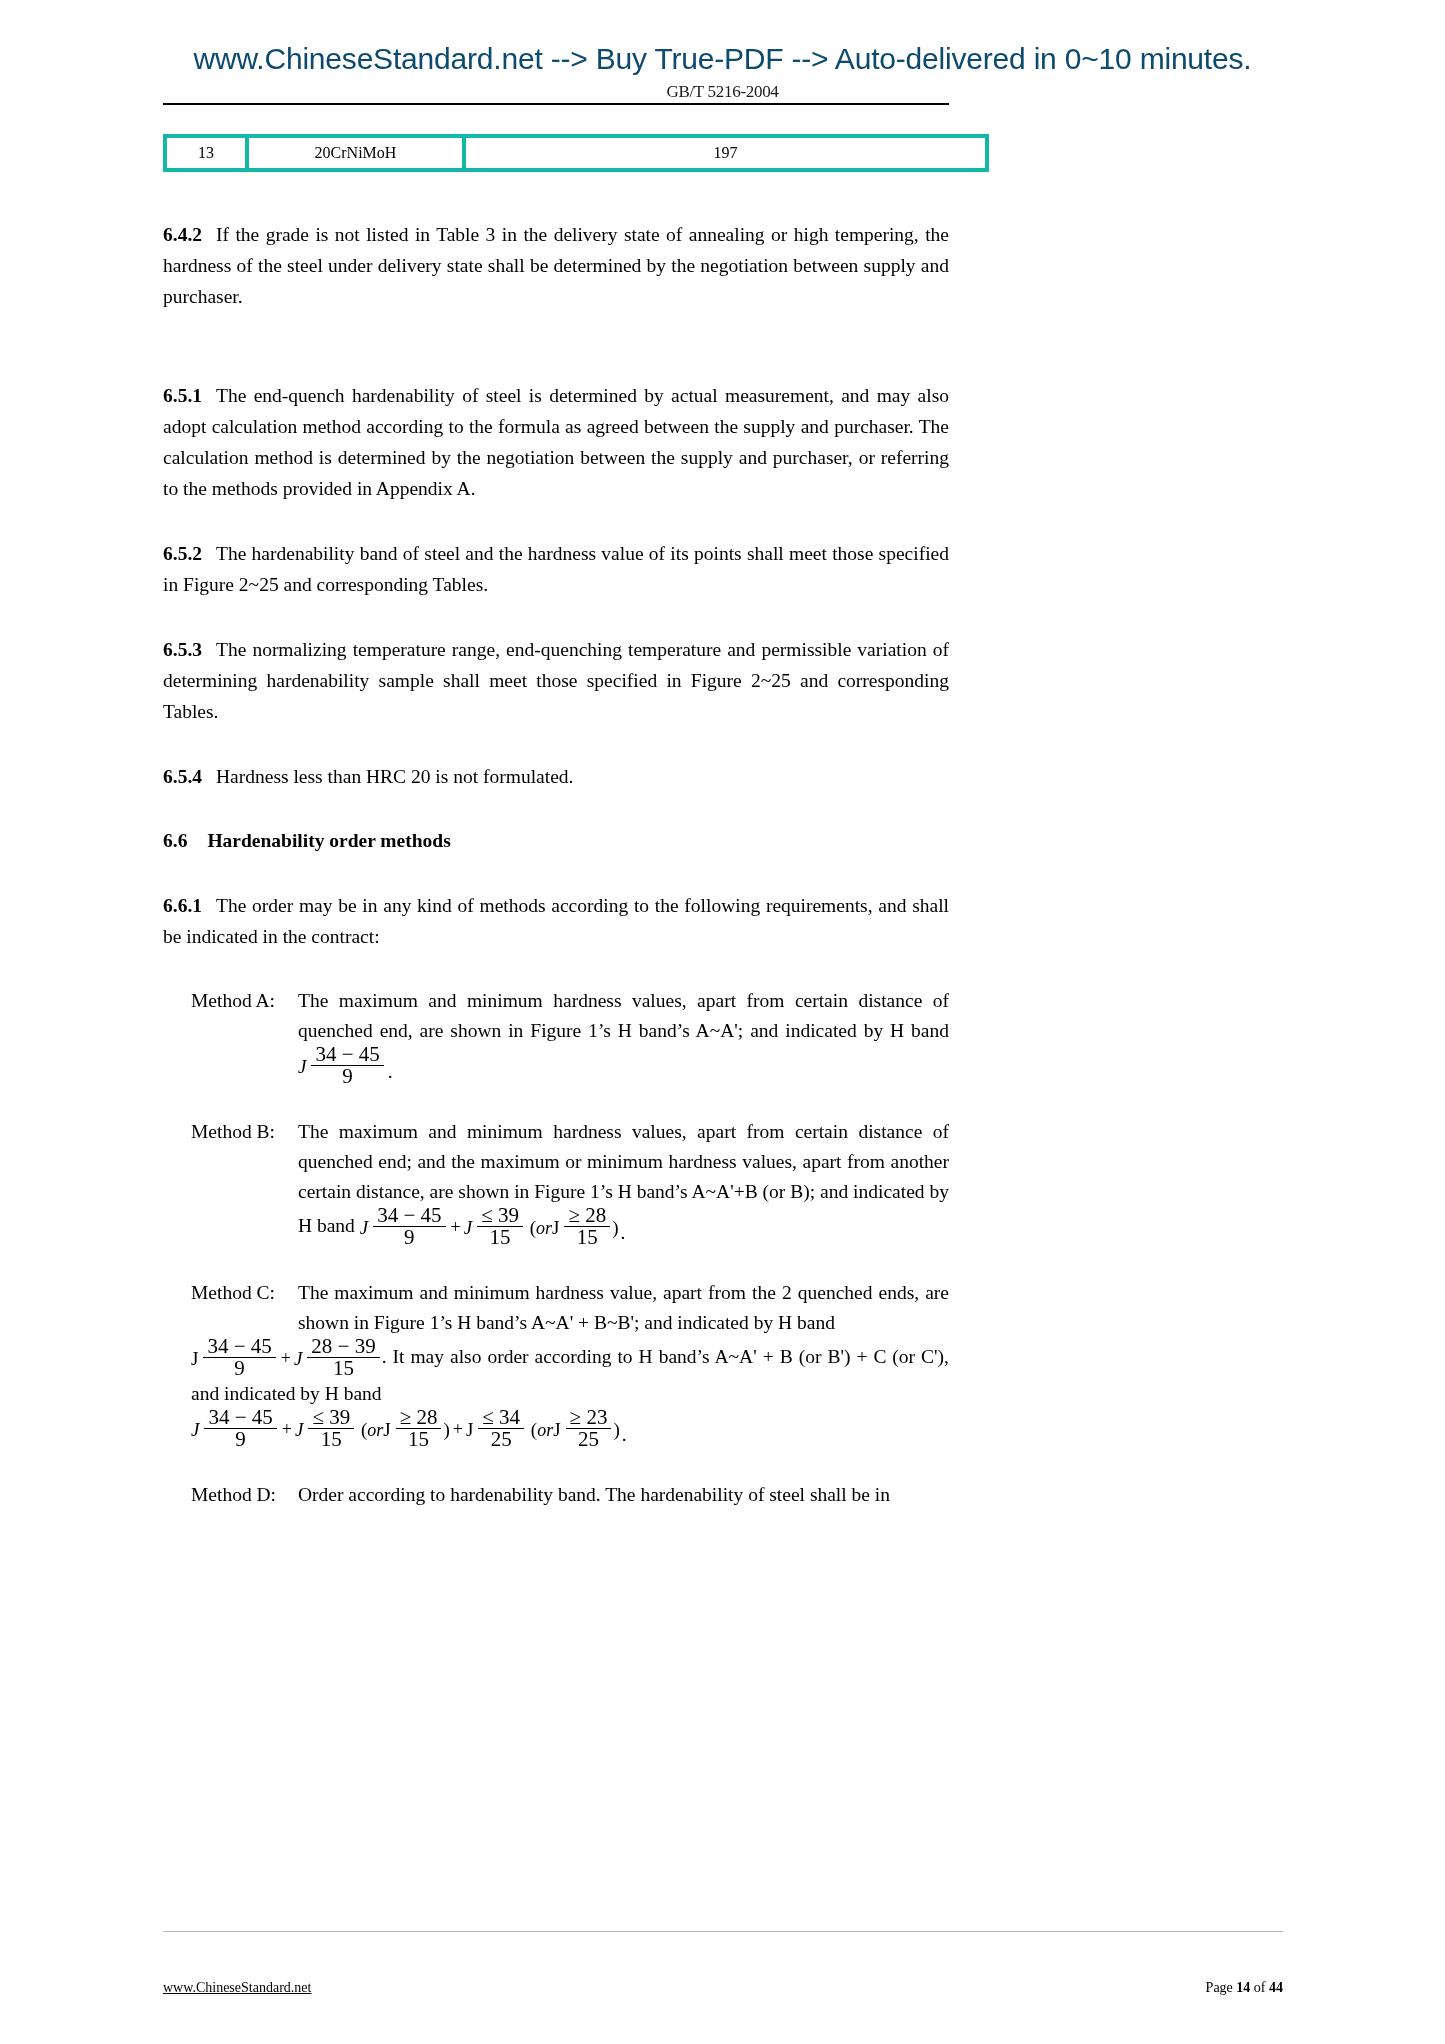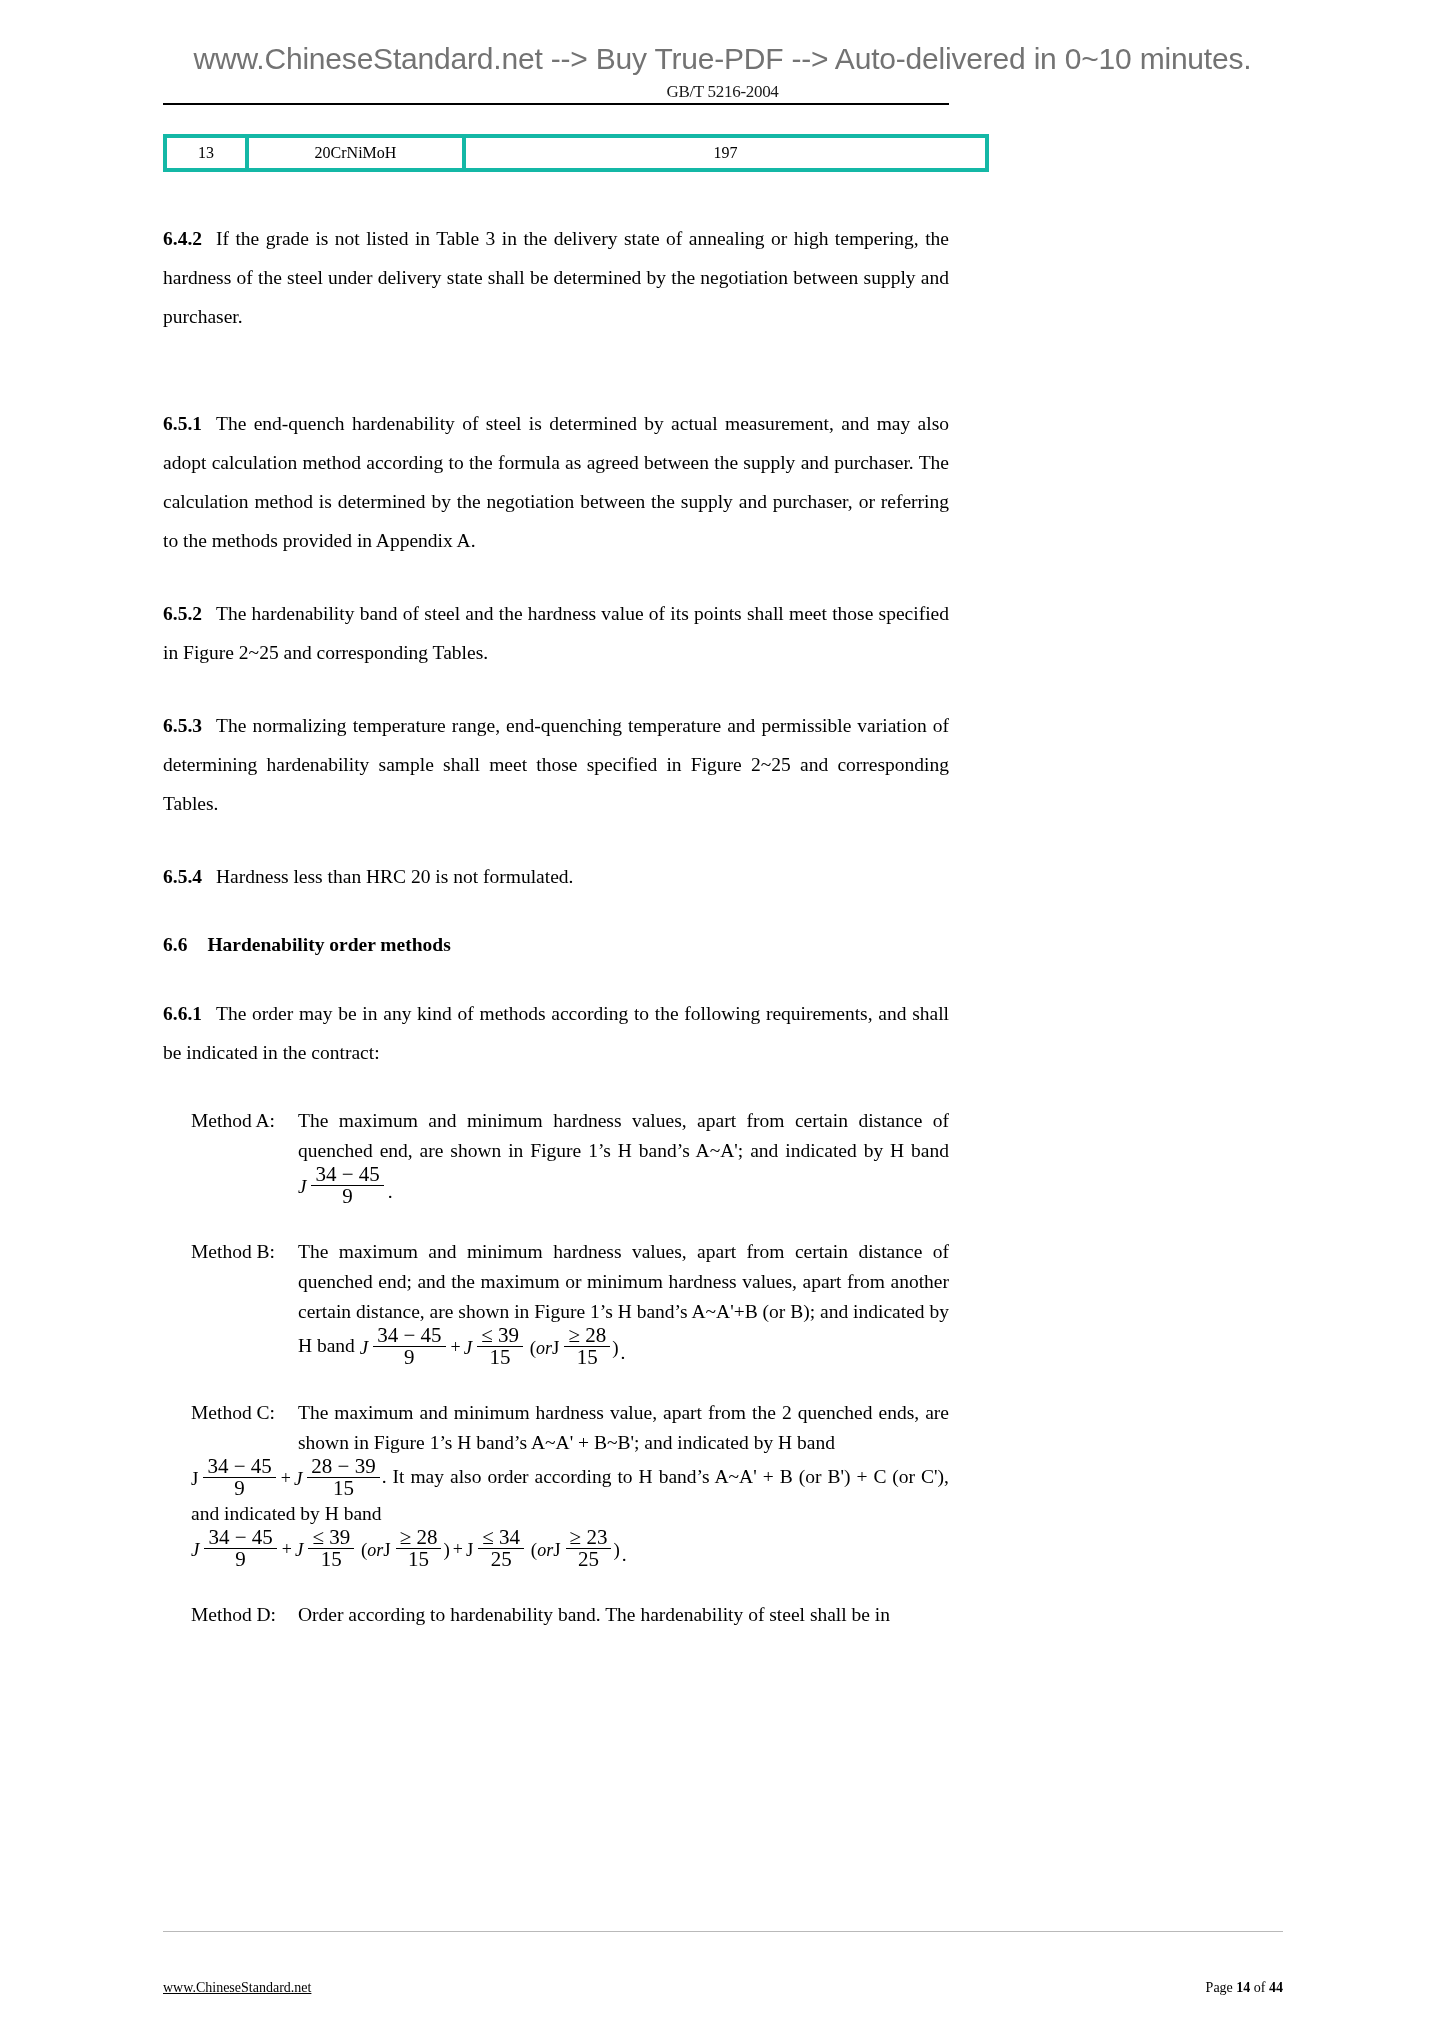--- a/index.html
+++ b/index.html
@@ -25,21 +25,21 @@
 
   
   .promo-bar {
     position: absolute;
     top: 42px;
     left: 0;
     width: 100%;
     text-align: center;
     font-family: "Liberation Sans", "DejaVu Sans", sans-serif;
     font-size: 30px;
-    color: #737373;
+    color: #0c4a6e;
     letter-spacing: -0.2px;
     white-space: nowrap;
   }
 
   .std-number {
     position: absolute;
     top: 82px;
     left: 0;
     width: 100%;
     text-align: center;
@@ -81,21 +81,21 @@
   .content {
     position: absolute;
     top: 185px;
     left: 163px;
     width: 786px;
   }
 
   p.para {
     margin: 0 0 0 0;
     font-size: 19.5px;
-    line-height: 39px;
+    line-height: 31px;
     text-align: justify;
     text-justify: inter-word;
   }
   .spacer-lg { height: 34px; }
   .spacer-md { height: 30px; }
 
   .num {
     font-weight: bold;
   }
   .gap-after-num {

